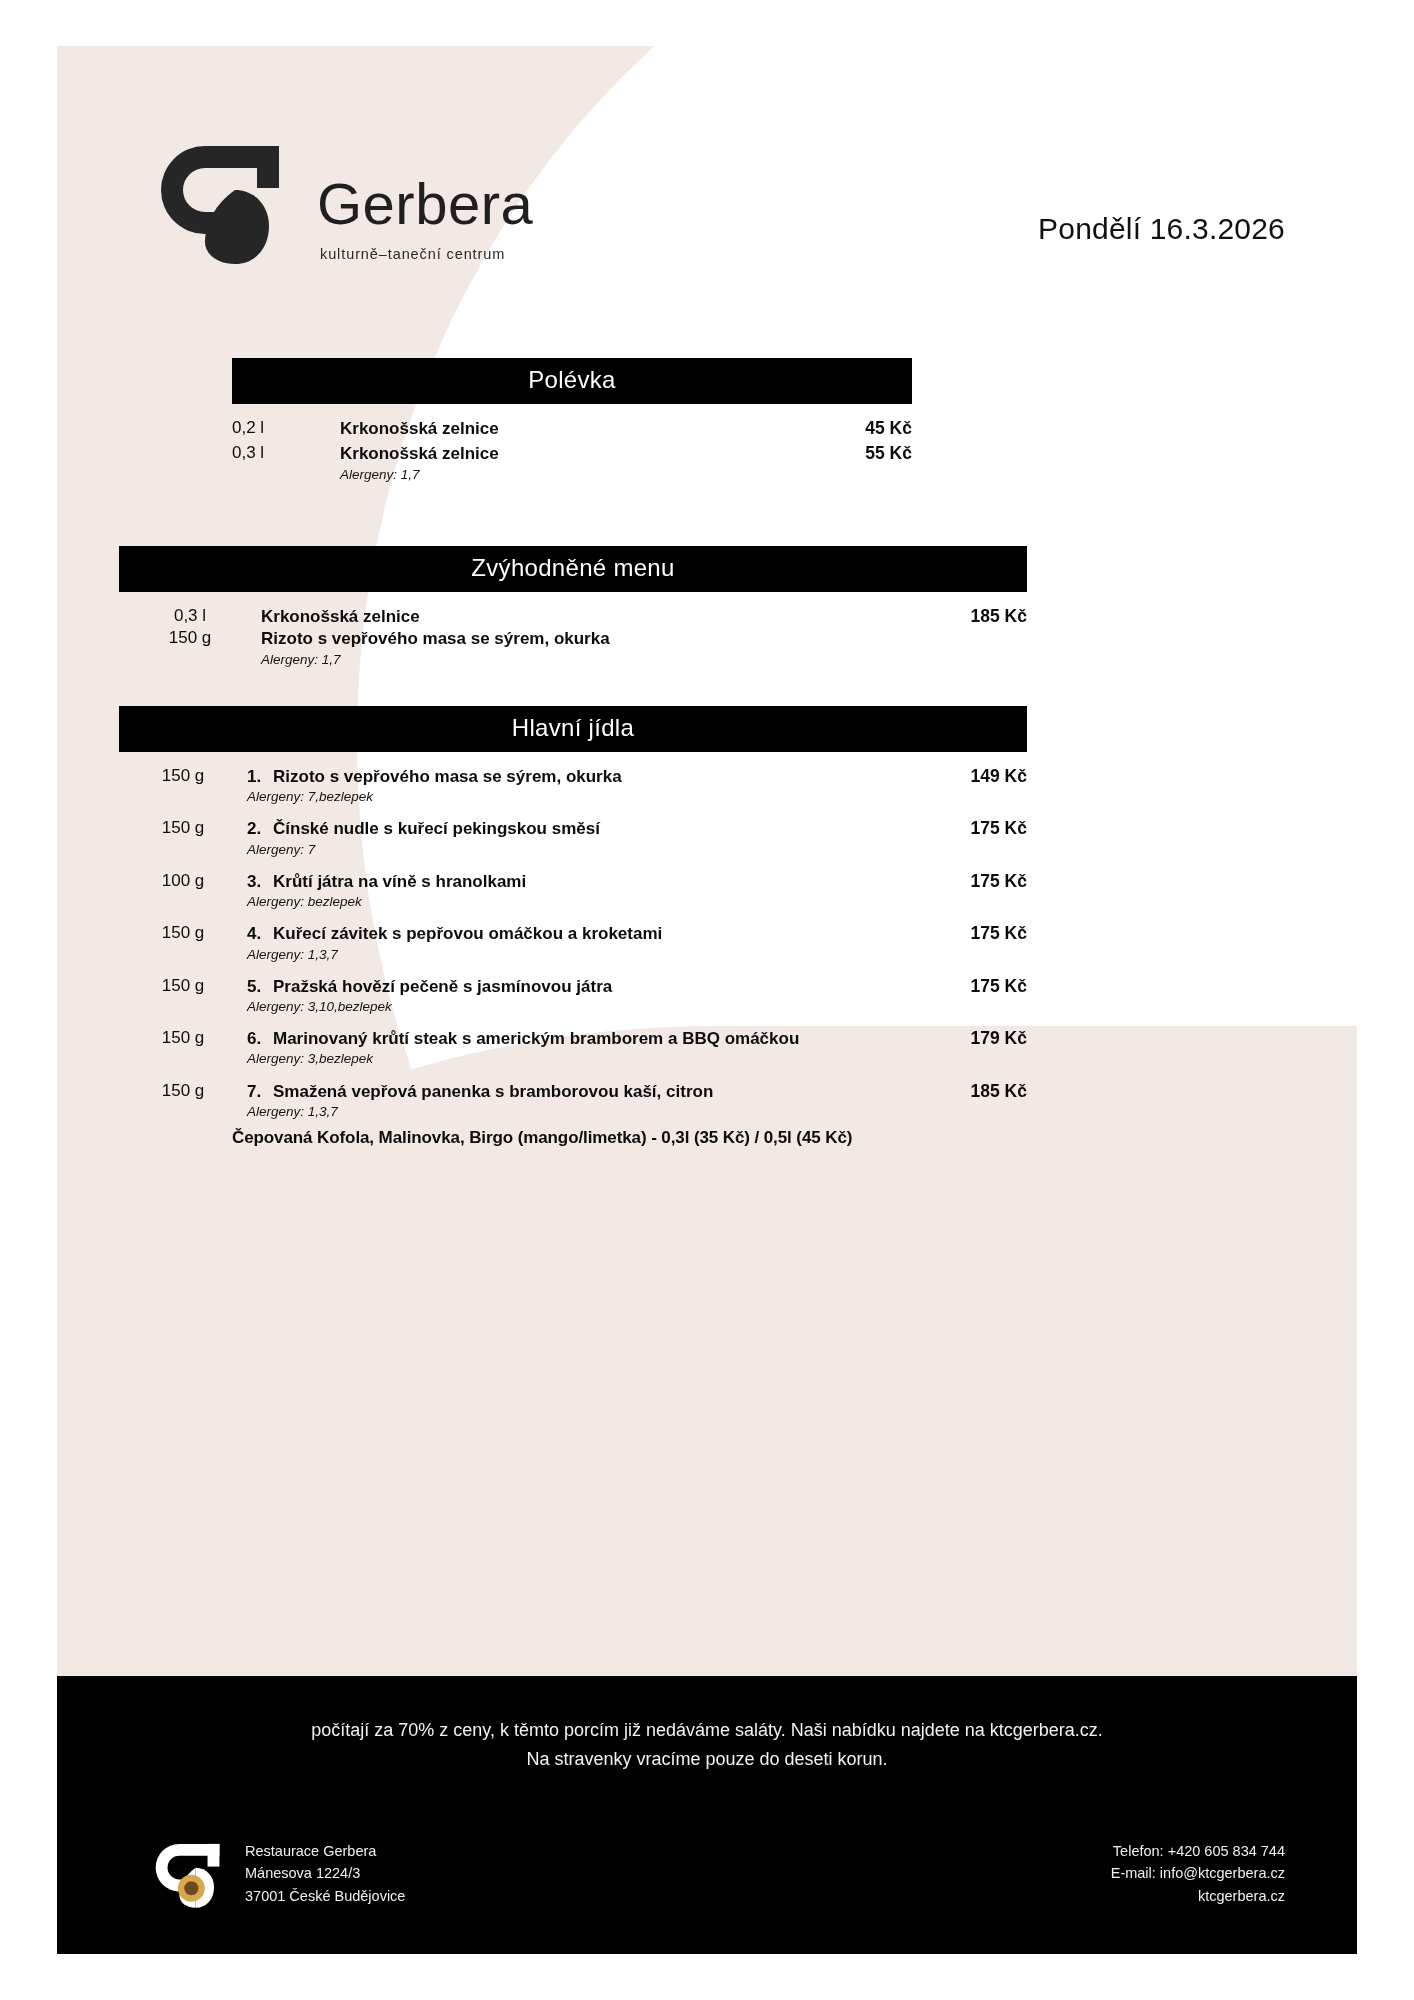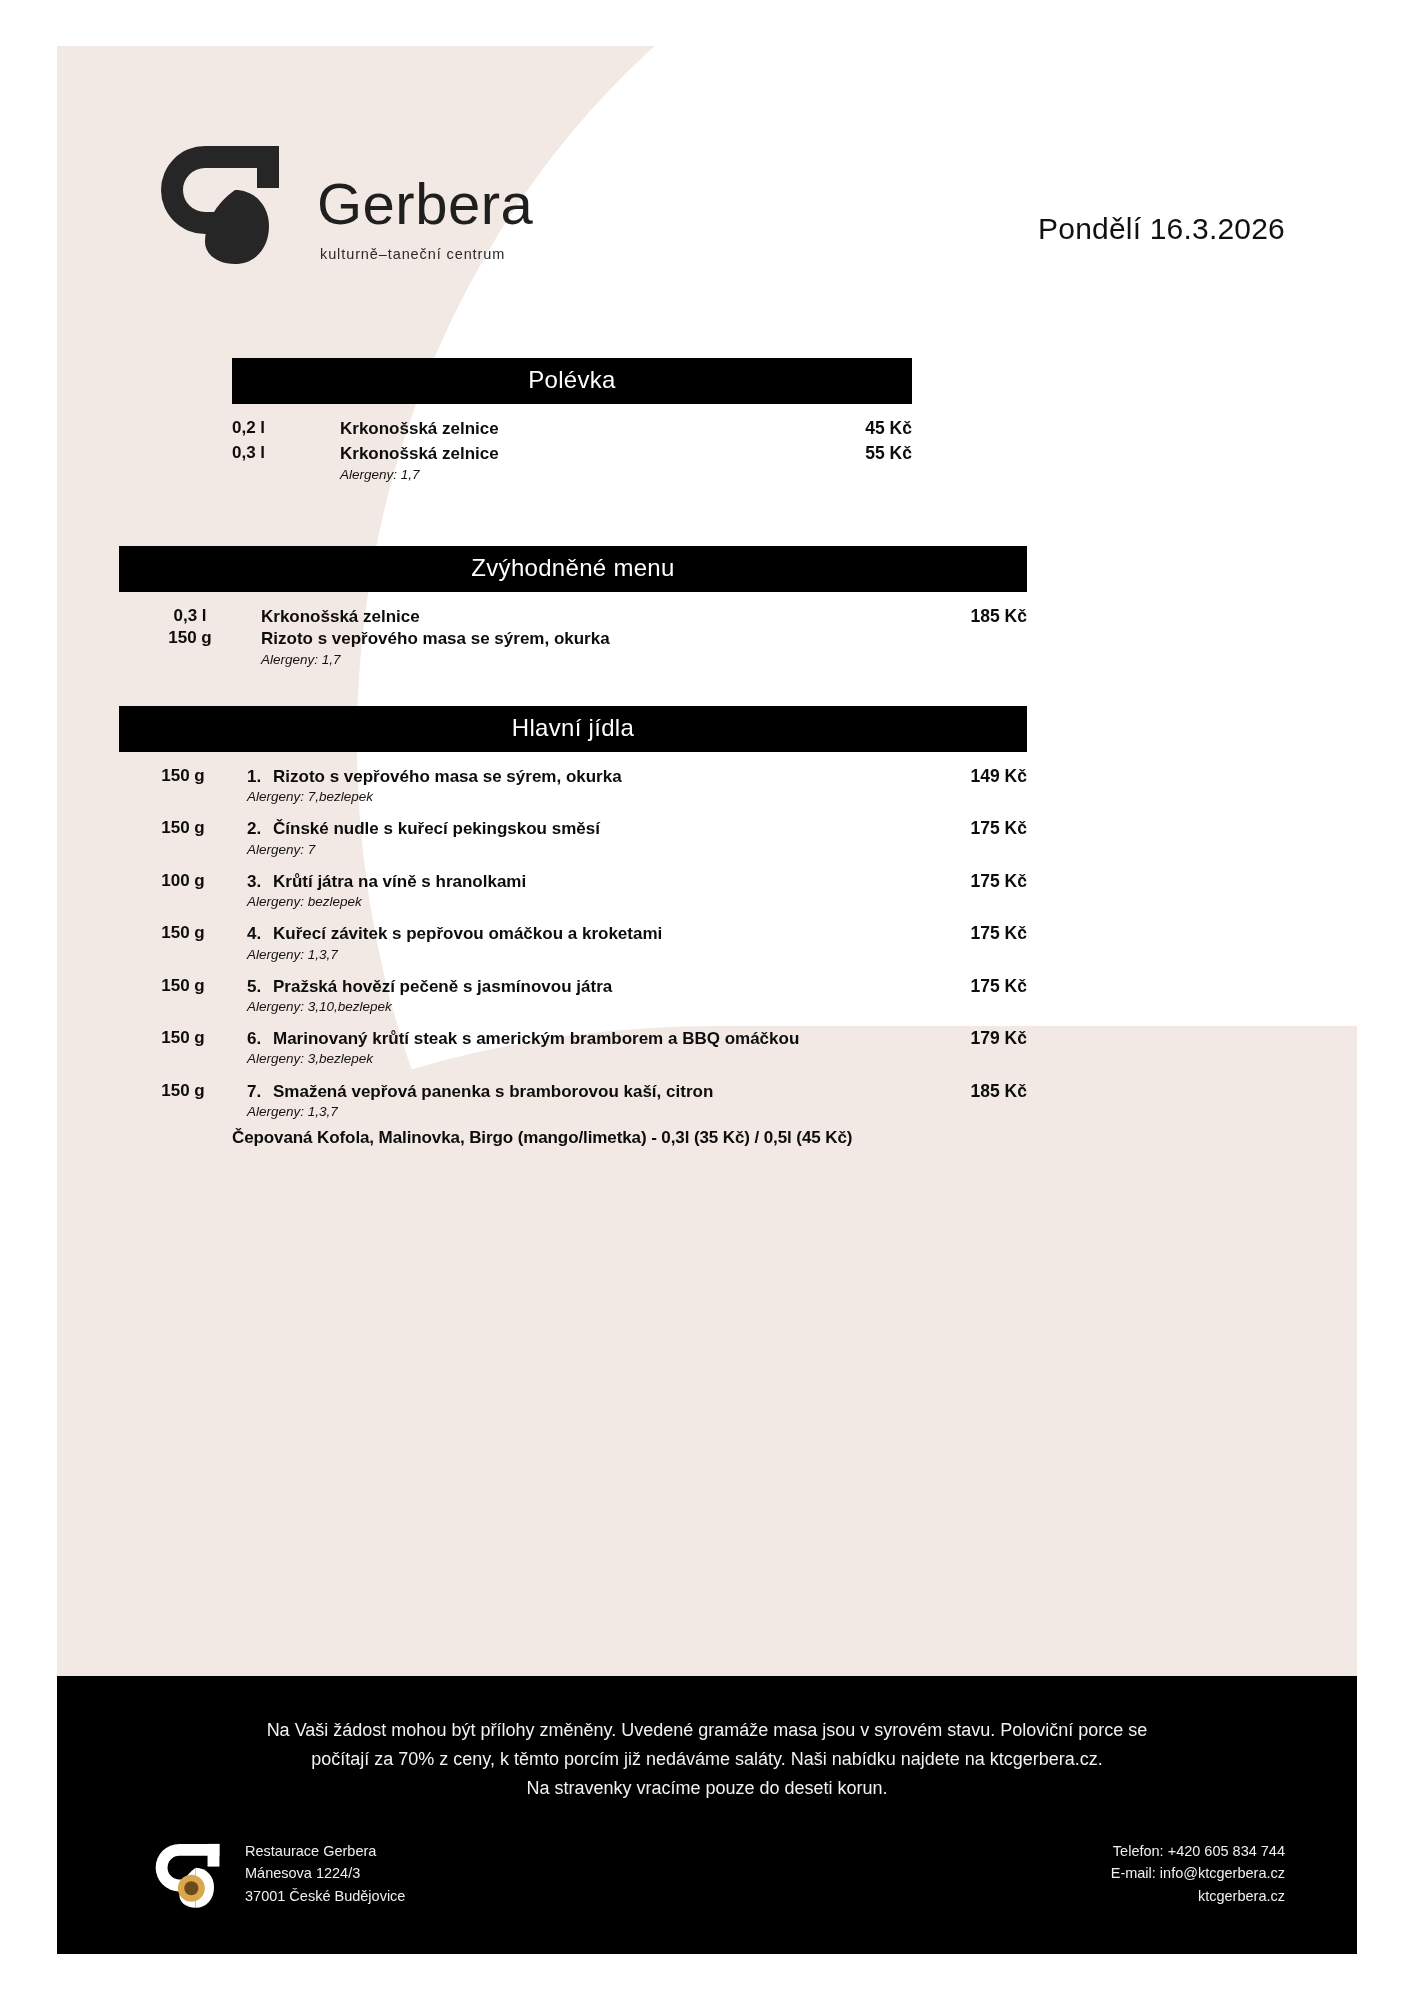--- a/index.html
+++ b/index.html
@@ -111,21 +111,21 @@
 
   .rows { margin-top: 12px; }
 
   .row {
     display: flex;
     align-items: flex-start;
     padding: 0;
   }
   .row .qty {
     flex: none;
-    font-weight: bold;
+    font-weight: normal;
     font-size: 17px;
     color: #0d0d0d;
     text-align: left;
   }
   .row .mid { flex: 1; }
   .row .name {
     font-weight: bold;
     font-size: 17px;
     color: #0d0d0d;
     line-height: 1.25;
@@ -393,21 +393,20 @@
 
       </div>
     </div>
 
     <div class="drinks-note">Čepovaná Kofola, Malinovka, Birgo (mango/limetka) - 0,3l (35 Kč) / 0,5l (45 Kč)</div>
 
   </div>
 
   <div class="footer">
     <div class="footer-note">
-      <div>Na Vaši žádost mohou být přílohy změněny. Uvedené gramáže masa jsou v syrovém stavu. Poloviční porce se</div>
       <div>počítají za 70% z ceny, k těmto porcím již nedáváme saláty. Naši nabídku najdete na ktcgerbera.cz.</div>
       <div>Na stravenky vracíme pouze do deseti korun.</div>
     </div>
 
     <div class="footer-bottom">
       <svg class="footer-logo" viewBox="0 0 152 148">
         <path d="M136 22 H62 A44 44 0 0 0 62 110 H74 V88 H62 A22 22 0 0 1 62 44 H136 Z" fill="#ffffff"></path>
         <path d="M136 22 V64 H114 V22 Z" fill="#ffffff"></path>
         <path d="M92 66 C112 66 126 82 126 102 C126 124 112 140 92 140 C92 120 92 86 92 66 Z" fill="#ffffff"></path>
         <path d="M92 140 C92 118 92 88 92 66 C72 80 62 100 62 118 C62 130 74 140 92 140 Z" fill="#ffffff"></path>

